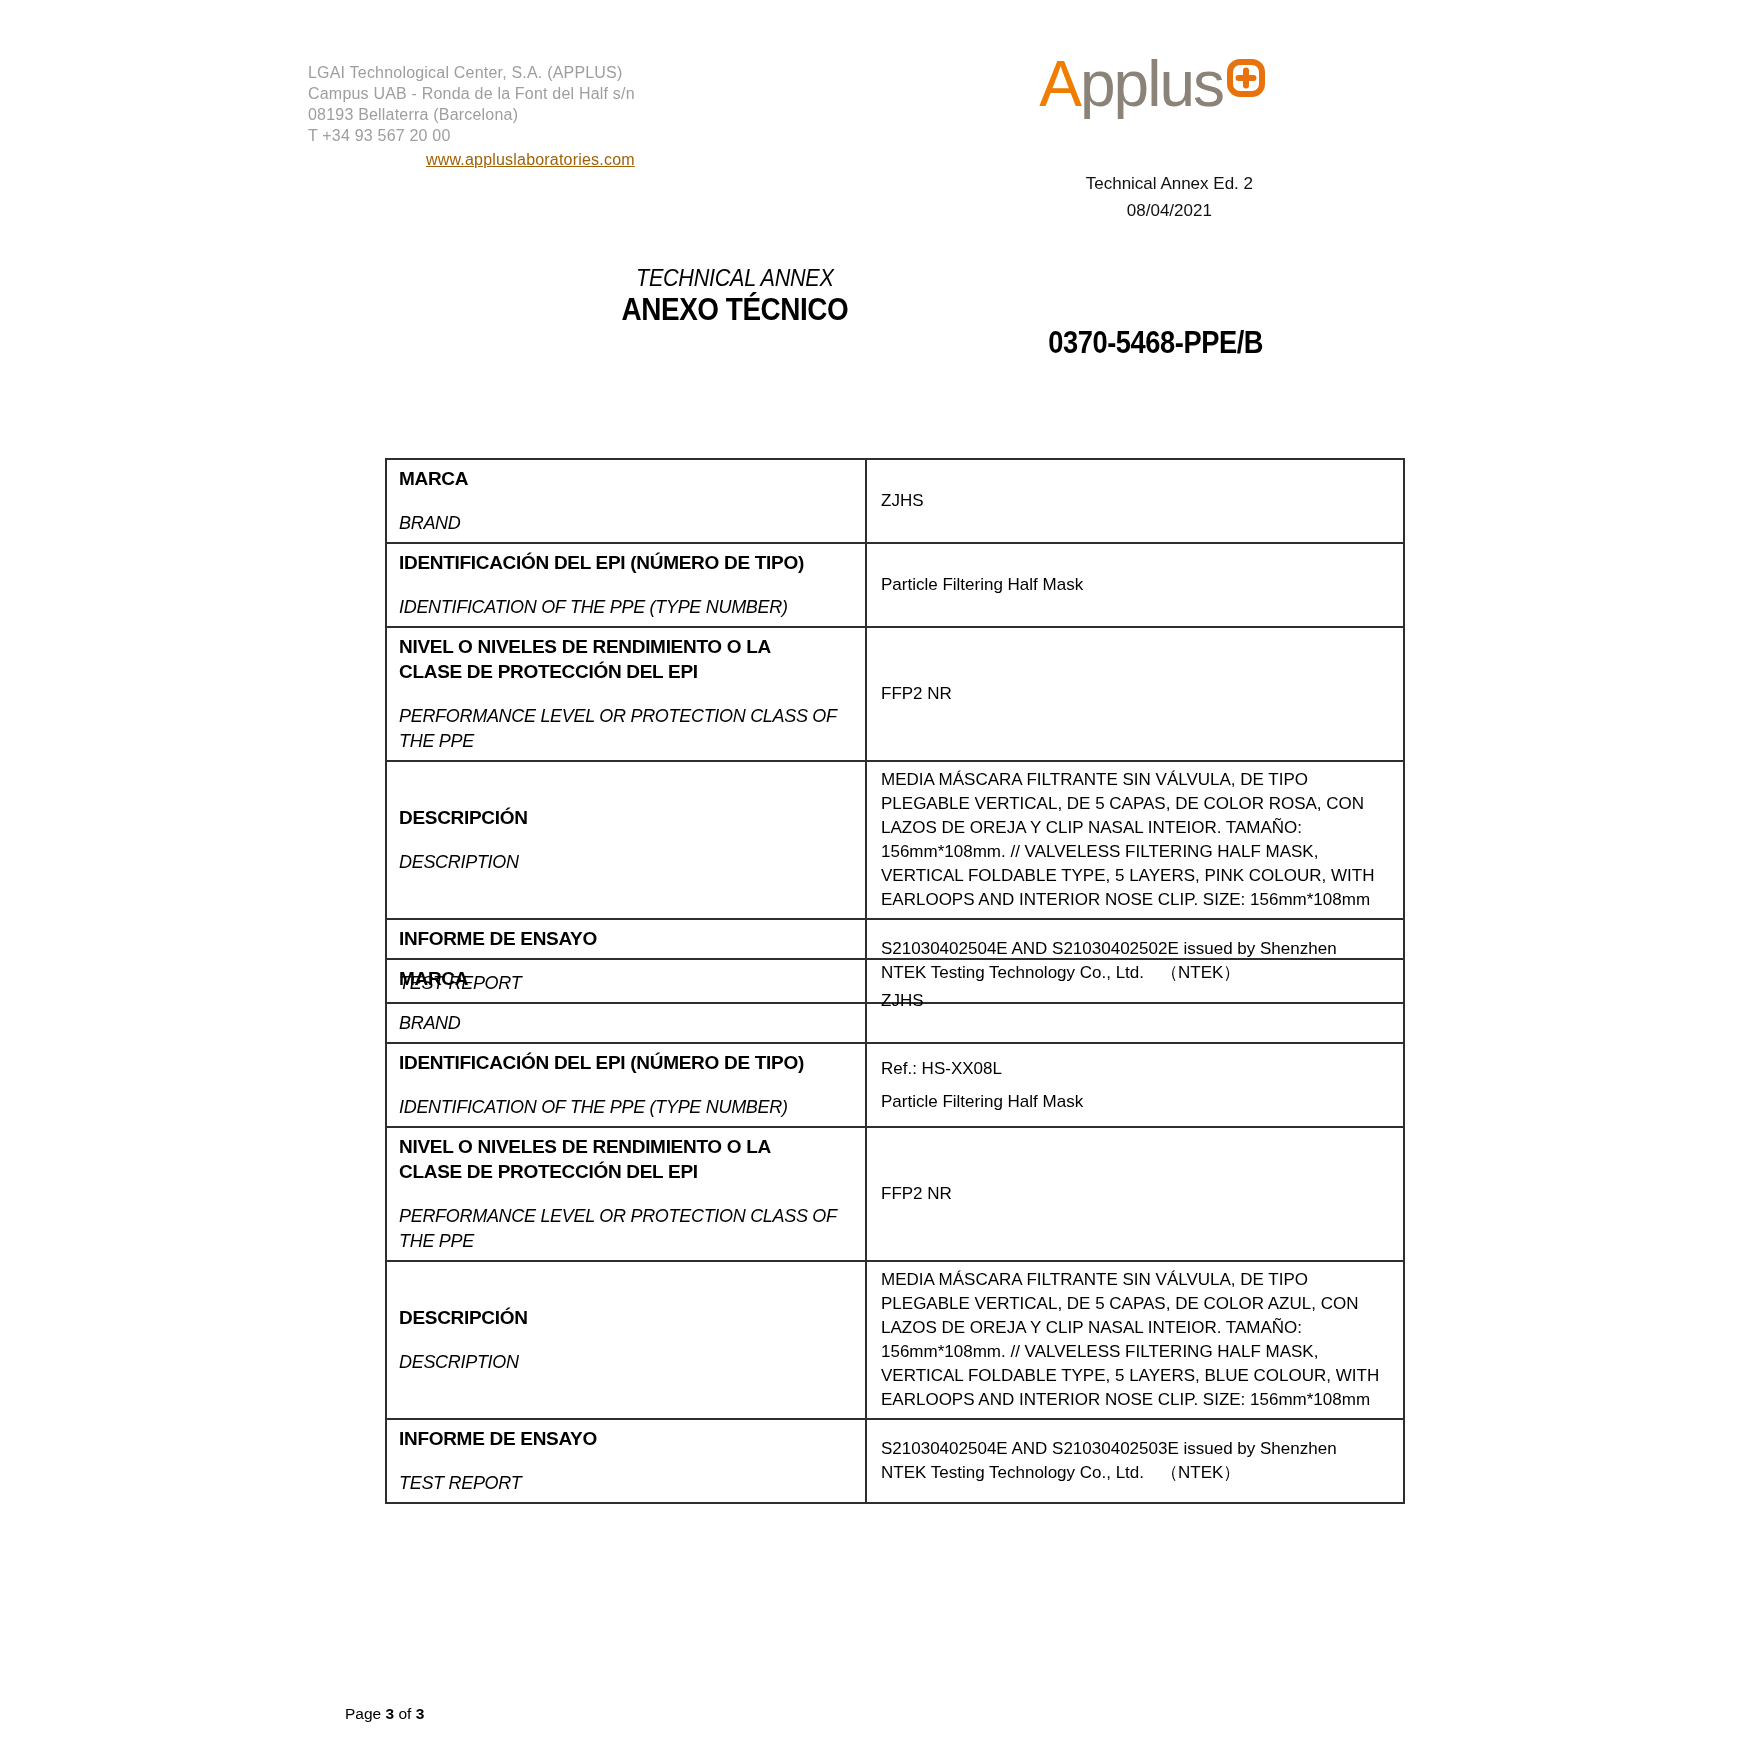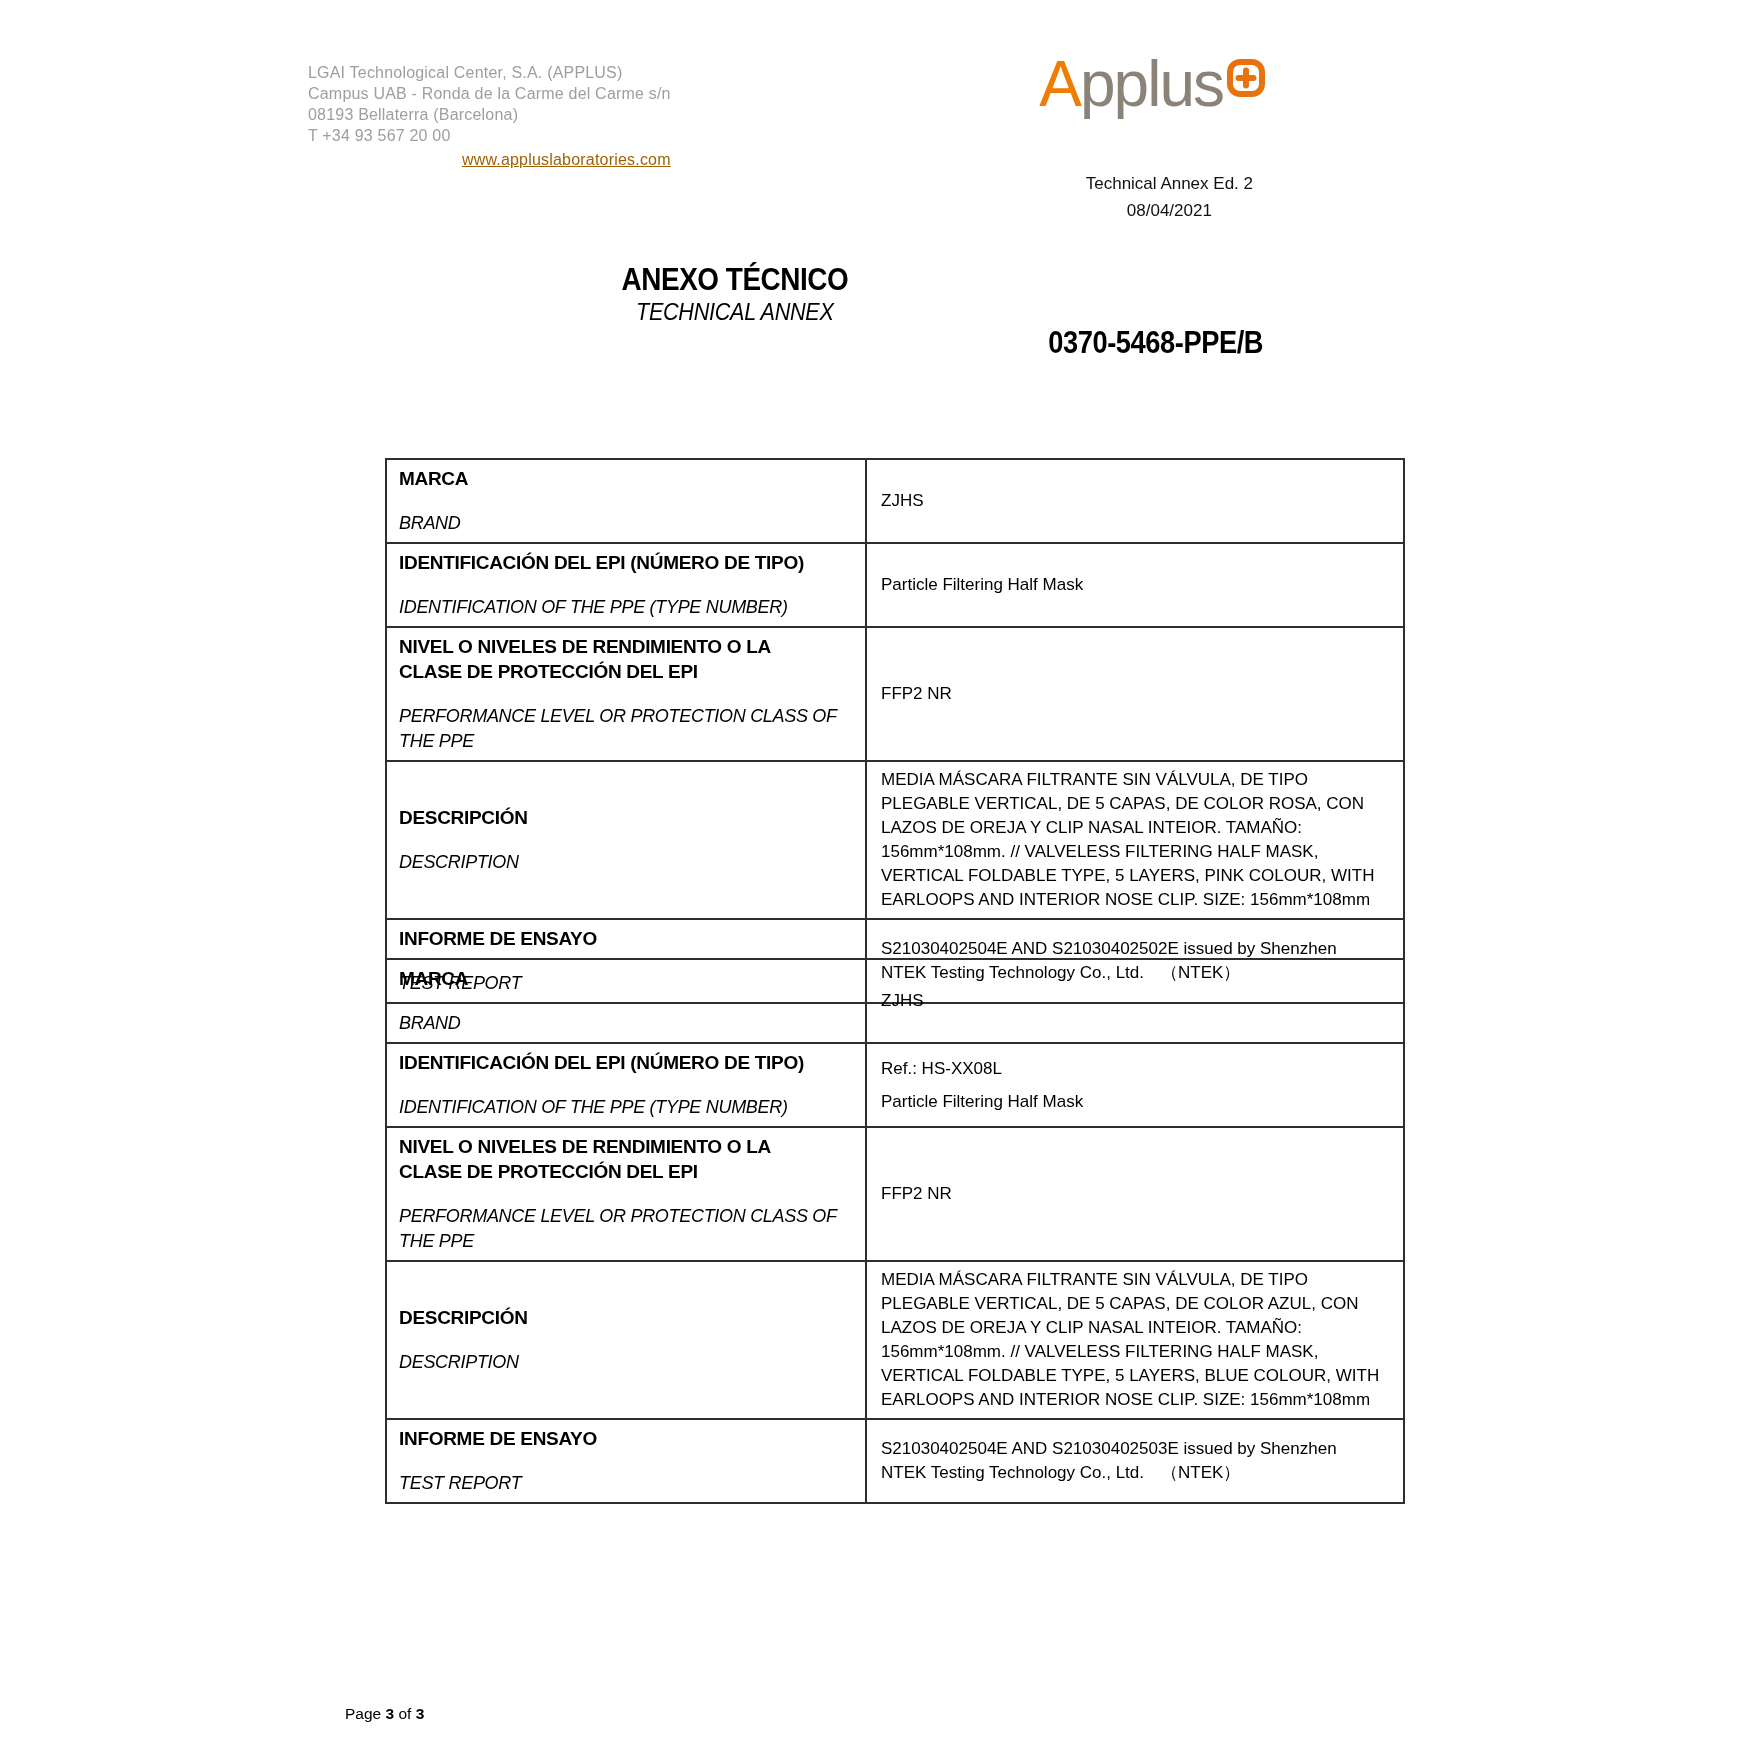--- a/index.html
+++ b/index.html
@@ -98,42 +98,42 @@
   .footer .b{font-weight:bold;}
 </style>
 </head>
 <body>
 
 <div class="page">
 
   <div class="addr">
     <div>
         <div class="addr-line">LGAI Technological Center, S.A. (APPLUS)</div>
-        <div class="addr-line">Campus UAB - Ronda de la Carme del Carme s/n</div>
+        <div class="addr-line">Campus UAB - Ronda de la Font del Half s/n</div>
         <div class="addr-line">08193 Bellaterra (Barcelona)</div>
         <div class="addr-line">T +34 93 567 20 00</div>
       </div>
     <div class="website">www.appluslaboratories.com</div>
   </div>
 
   <div class="logo">
     <span class="a">A</span><span class="rest">pplus</span><span class="badge"><svg width="40" height="40" viewBox="0 0 40 40">
           <rect x="4" y="4" width="32" height="32" rx="10" ry="10" fill="none" stroke="#e8730e" stroke-width="6"></rect>
           <path d="M20 12.5 V27.5 M12.5 20 H27.5" stroke="#e8730e" stroke-width="6" stroke-linecap="round" fill="none"></path>
         </svg></span>
   </div>
 
   <div class="annex-info">
     <div>Technical Annex Ed. 2</div>
     <div>08/04/2021</div>
   </div>
 
   <div class="title-block">
+    <div><span class="title-sub">TECHNICAL ANNEX</span></div>
     <div><span class="title-main">ANEXO TÉCNICO</span></div>
-    <div><span class="title-sub">TECHNICAL ANNEX</span></div>
   </div>
   <div class="ref-number">0370-5468-PPE/B</div>
 
   <div class="ppe-table t1">
     <div class="t-row">
       <div class="t-cell label">
         <div class="label-es">MARCA</div>
         <div class="label-en">BRAND</div>
       </div>
       <div class="t-cell value">

